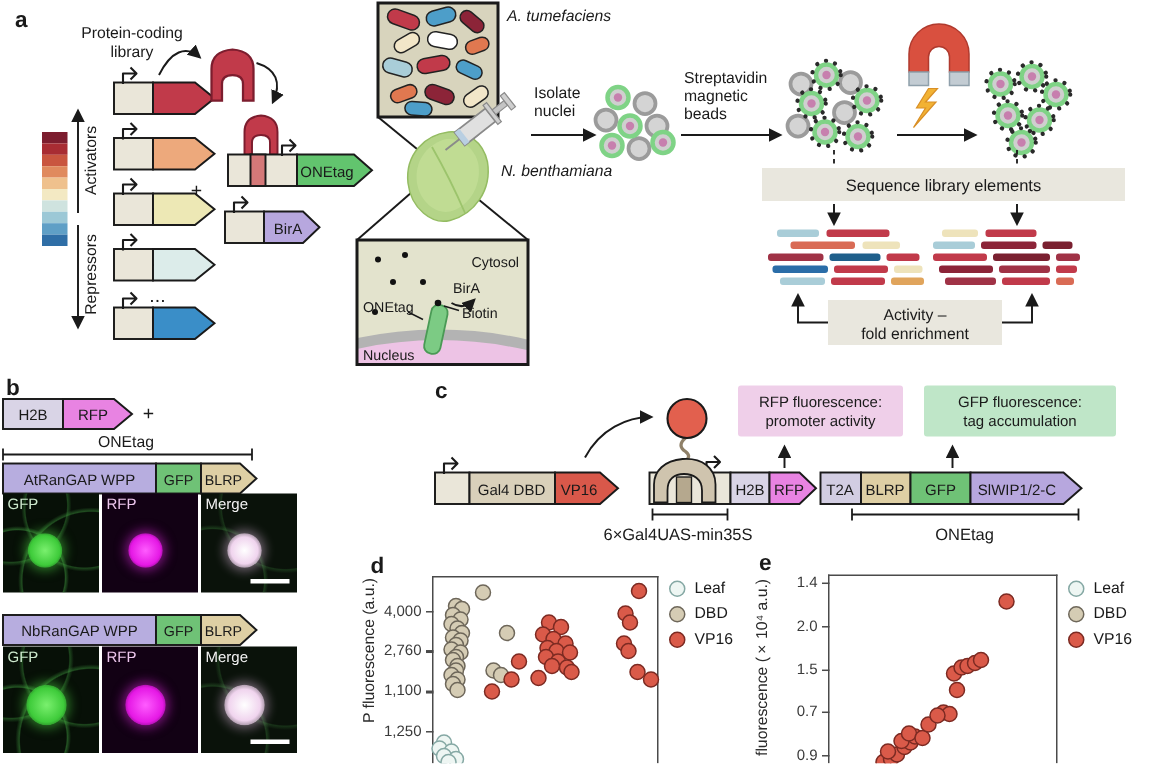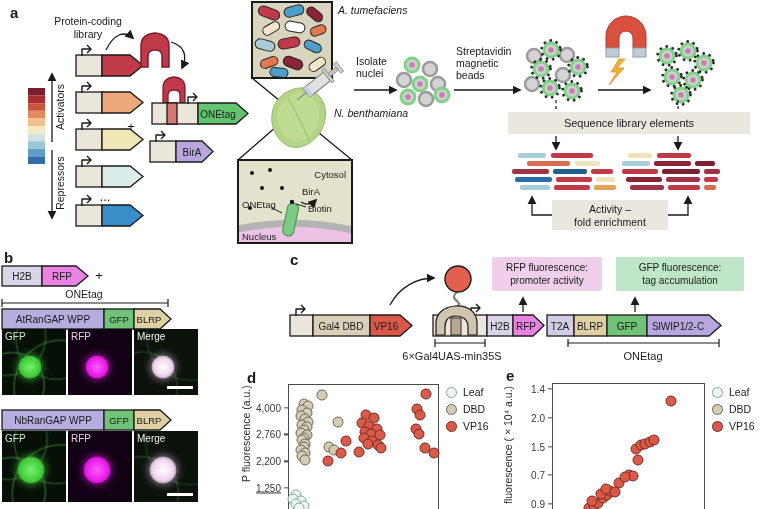--- a/index.html
+++ b/index.html
@@ -432,23 +432,23 @@
   </div>
 </div>
 
 <div class="panel-label" style="left:247px;top:369px">d</div>
 <div class="vlabel" style="left:240px;top:385px;height:124px">P fluorescence (a.u.)</div>
 <div class="plot" style="left:288px;top:384px;width:151px;height:125px">
       <span class="ytick" style="top: 18.1818%;">4,000</span>
       <i class="ytickmark" style="top: 18.1818%;"></i>
       <span class="ytick" style="top: 39.8268%;">2,760</span>
       <i class="ytickmark" style="top: 39.8268%;"></i>
-      <span class="ytick" style="top: 61.4719%;">2,200</span>
+      <span class="ytick" style="top: 61.4719%;">1,100</span>
       <i class="ytickmark" style="top: 61.4719%;"></i>
-      <span class="ytick" style="top: 83.1169%; text-decoration: underline;">1,250</span>
+      <span class="ytick" style="top: 83.1169%;">1,250</span>
       <i class="ytickmark" style="top: 83.1169%;"></i>
       <i class="dot" style="left: 5%; top: 88.7446%; background: rgb(238, 246, 243); border-color: rgb(133, 168, 164);"></i>
       <i class="dot" style="left: 3%; top: 92.2078%; background: rgb(238, 246, 243); border-color: rgb(133, 168, 164);"></i>
       <i class="dot" style="left: 8%; top: 93.9394%; background: rgb(238, 246, 243); border-color: rgb(133, 168, 164);"></i>
       <i class="dot" style="left: 5%; top: 95.671%; background: rgb(238, 246, 243); border-color: rgb(133, 168, 164);"></i>
       <i class="dot" style="left: 10%; top: 97.4026%; background: rgb(238, 246, 243); border-color: rgb(133, 168, 164);"></i>
       <i class="dot" style="left: 7%; top: 99.3939%; background: rgb(238, 246, 243); border-color: rgb(133, 168, 164);"></i>
       <i class="dot" style="left: 10%; top: 15.5844%; background: rgb(213, 204, 180); border-color: rgb(110, 103, 90);"></i>
       <i class="dot" style="left: 13%; top: 17.316%; background: rgb(213, 204, 180); border-color: rgb(110, 103, 90);"></i>
       <i class="dot" style="left: 9%; top: 20.3463%; background: rgb(213, 204, 180); border-color: rgb(110, 103, 90);"></i>

